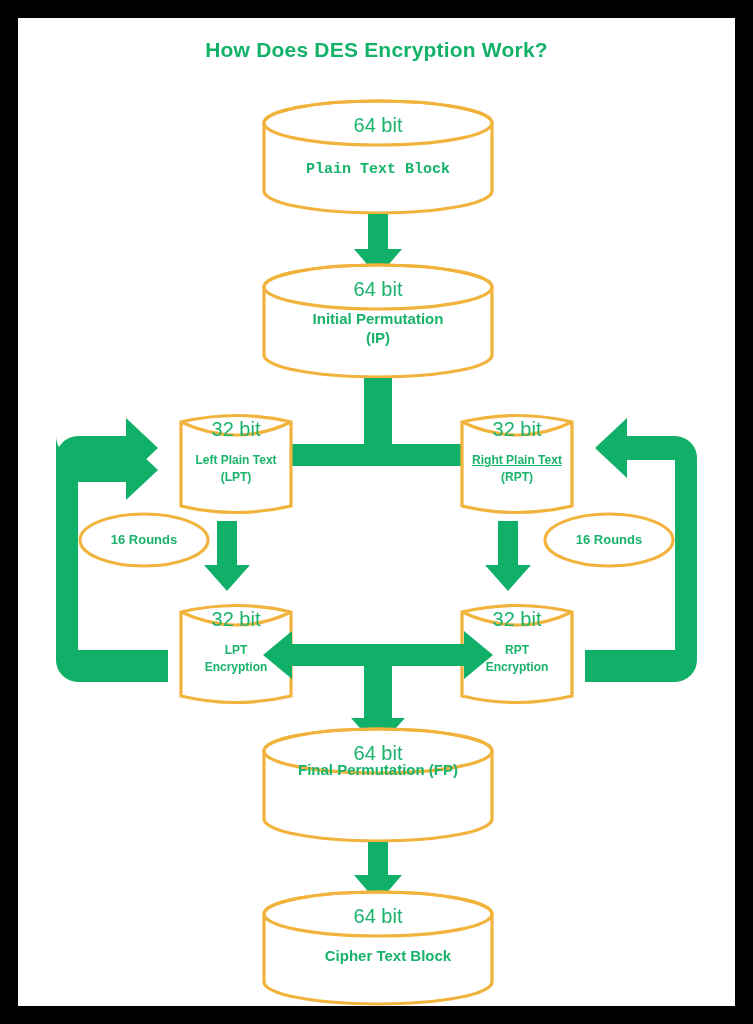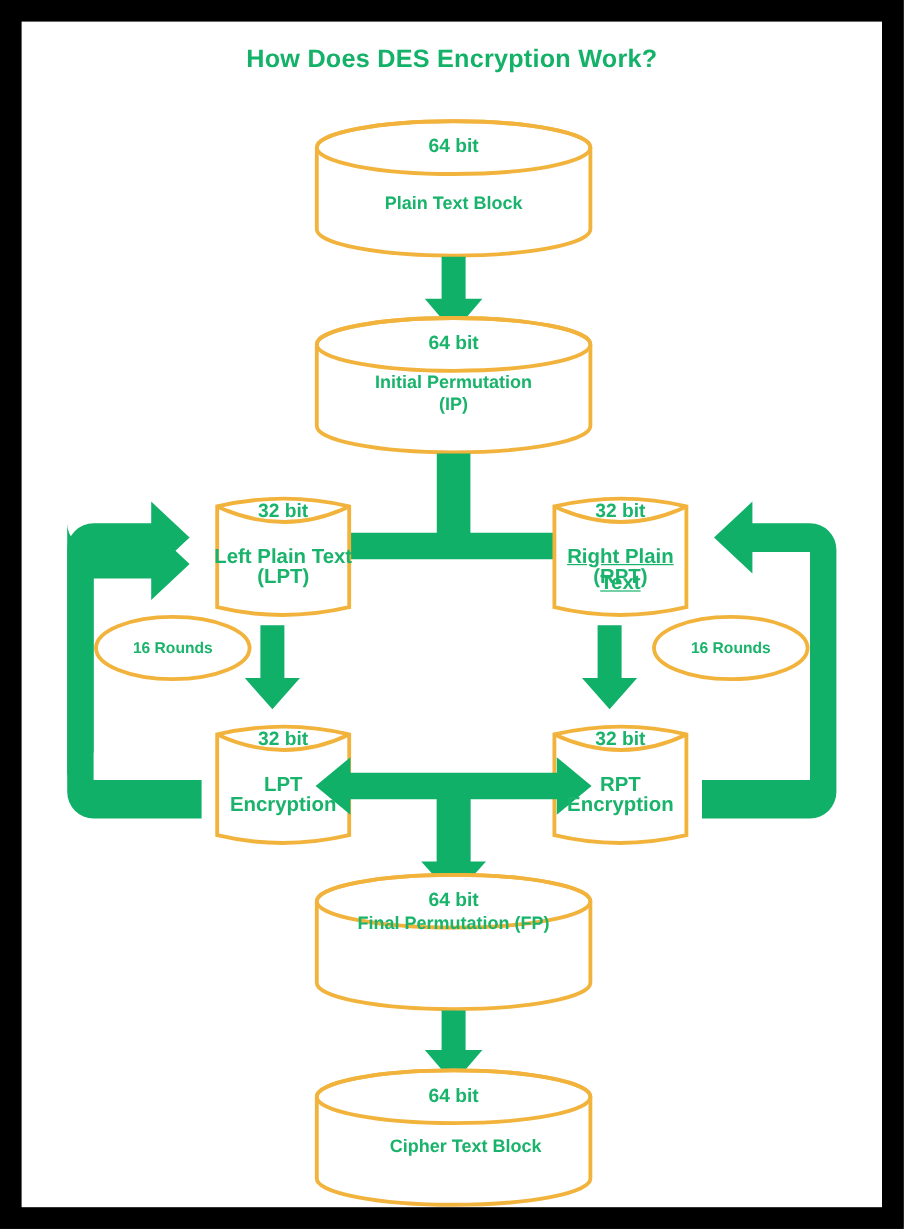--- a/index.html
+++ b/index.html
@@ -30,23 +30,23 @@
     letter-spacing: .2px;
   }
   svg#art { position: absolute; left: 0; top: 0; }
   .cyl-label {
     position: absolute;
     color: #19b36b;
     text-align: center;
     pointer-events: none;
     line-height: 1.28;
   }
-  .lbl-bit { font-size: 16px; font-weight: bold; }
+  .lbl-bit { font-size: 20px; font-weight: normal; }
   .lbl-big { font-size: 15px; font-weight: bold; }
-  .lbl-sm  { font-size: 17px; font-weight: bold; }
+  .lbl-sm  { font-size: 12px; font-weight: bold; }
   .lbl-rounds { font-size: 13px; font-weight: bold; }
 </style>
 </head>
 <body>
 
 <div id="frame">
   <div id="stage">
 
     <div id="title">How Does DES Encryption Work?</div>
 
@@ -167,21 +167,21 @@
 
       <g>
         <ellipse class="oline" cx="126" cy="522" rx="64" ry="26"></ellipse>
       </g>
       <g>
         <ellipse class="oline" cx="591" cy="522" rx="64" ry="26"></ellipse>
       </g>
     </svg>
 
     <div class="cyl-label lbl-bit" style="left:246px; top:95px; width:228px;">64 bit</div>
-    <div class="cyl-label lbl-big" style="left:246px; top:142px; width:228px;">Plain Text Block</div>
+    <div class="cyl-label lbl-big" style="left:246px; top:142px; width:228px;font-family:Liberation Mono, monospace;">Plain Text Block</div>
 
     <div class="cyl-label lbl-bit" style="left:246px; top:259px; width:228px;">64 bit</div>
     <div class="cyl-label lbl-big" style="left:246px; top:291px; width:228px;">Initial Permutation</div>
     <div class="cyl-label lbl-big" style="left:246px; top:310px; width:228px;">(IP)</div>
 
     <div class="cyl-label lbl-bit" style="left:163px; top:399px; width:110px;">32 bit</div>
     <div class="cyl-label lbl-sm" style="left:155px; top:435px; width:126px;">Left Plain Text</div>
     <div class="cyl-label lbl-sm" style="left:155px; top:452px; width:126px;">(LPT)</div>
 
     <div class="cyl-label lbl-bit" style="left:444px; top:399px; width:110px;">32 bit</div>

